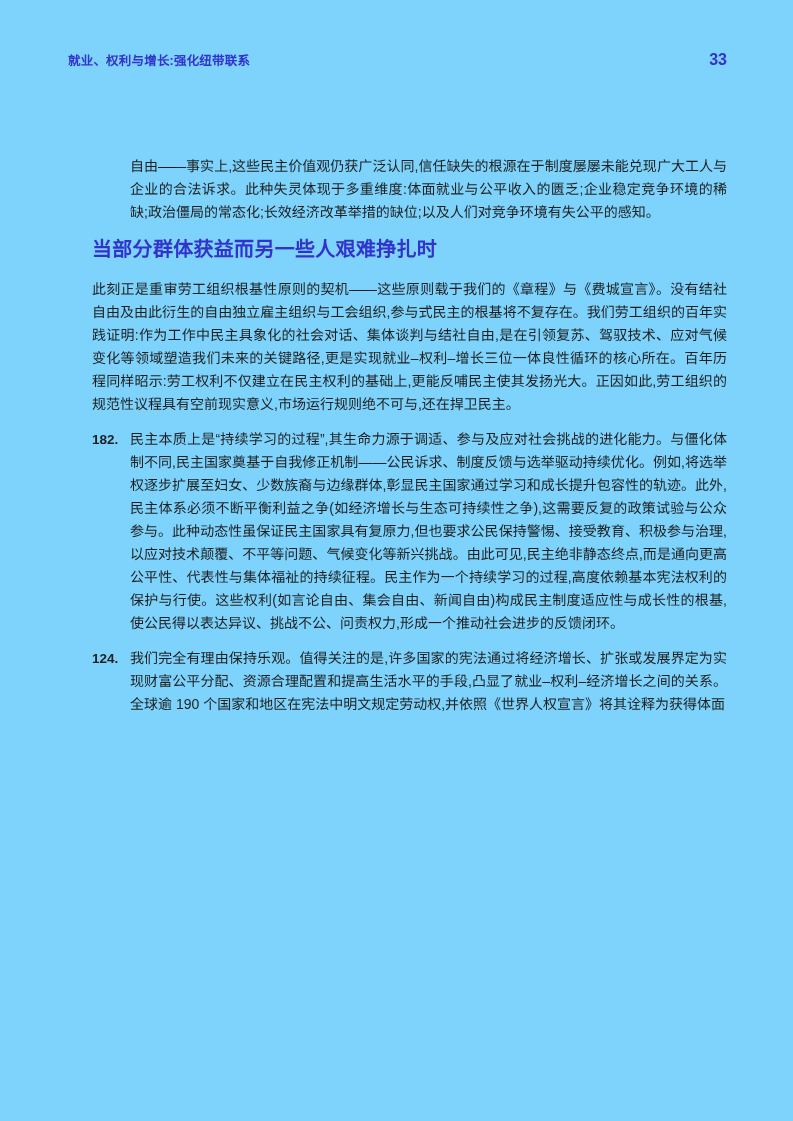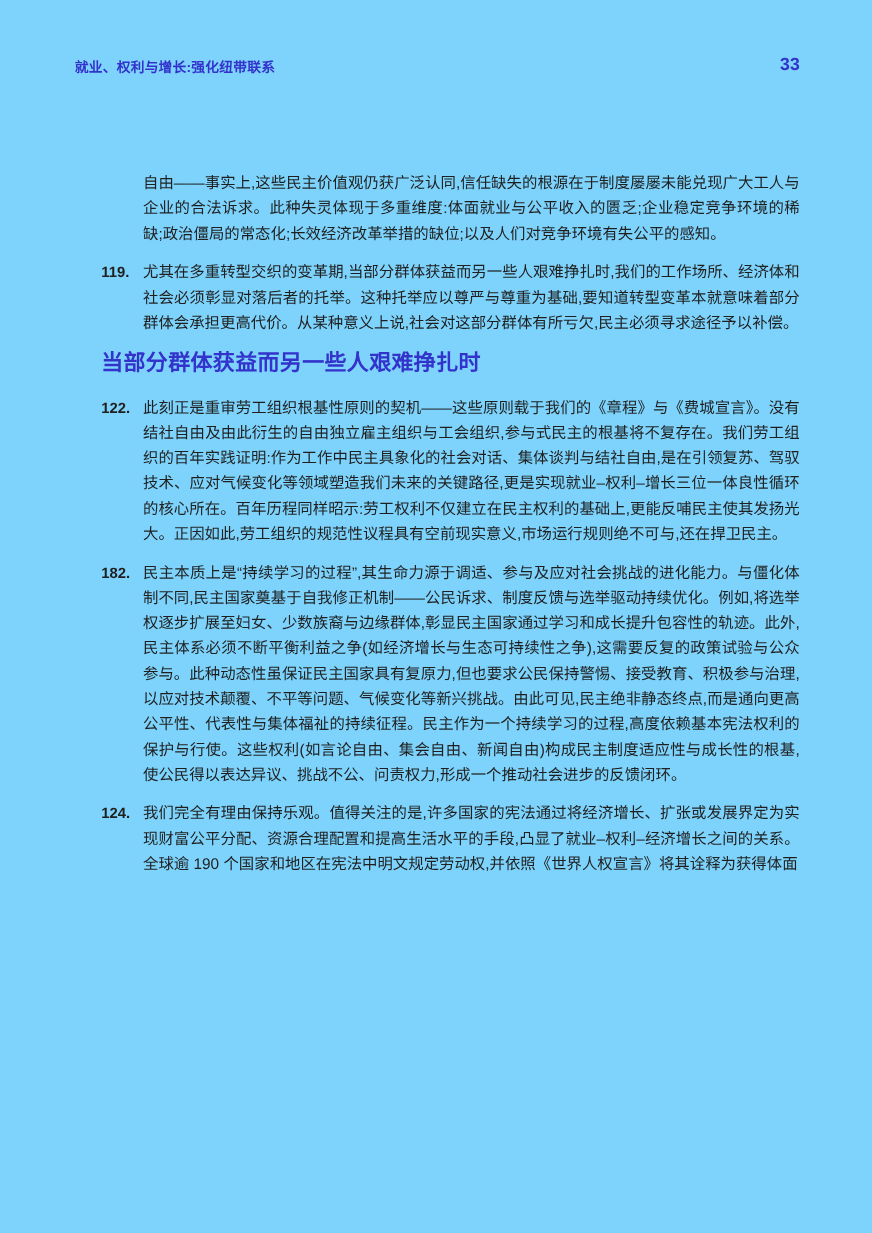--- a/index.html
+++ b/index.html
@@ -99,31 +99,26 @@
     <div class="page-number">33</div>
   </header>
 
   <main class="content">
 
     <div class="para">
       <div class="para-num"></div>
       <p class="para-text">自由——事实上,这些民主价值观仍获广泛认同,信任缺失的根源在于制度屡屡未能兑现广大工人与企业的合法诉求。此种失灵体现于多重维度:体面就业与公平收入的匮乏;企业稳定竞争环境的稀缺;政治僵局的常态化;长效经济改革举措的缺位;以及人们对竞争环境有失公平的感知。</p>
     </div>
 
-    <div class="para">
-      <div class="para-num">119.</div>
-      <p class="para-text">尤其在多重转型交织的变革期,当部分群体获益而另一些人艰难挣扎时,我们的工作场所、经济体和社会必须彰显对落后者的托举。这种托举应以尊严与尊重为基础,要知道转型变革本就意味着部分群体会承担更高代价。从某种意义上说,社会对这部分群体有所亏欠,民主必须寻求途径予以补偿。</p>
-    </div>
 
     <h2 class="section-heading">当部分群体获益而另一些人艰难挣扎时</h2>
 
 
 
     <div class="para">
-      <div class="para-num">122.</div>
       <p class="para-text">此刻正是重审劳工组织根基性原则的契机——这些原则载于我们的《章程》与《费城宣言》。没有结社自由及由此衍生的自由独立雇主组织与工会组织,参与式民主的根基将不复存在。我们劳工组织的百年实践证明:作为工作中民主具象化的社会对话、集体谈判与结社自由,是在引领复苏、驾驭技术、应对气候变化等领域塑造我们未来的关键路径,更是实现就业–权利–增长三位一体良性循环的核心所在。百年历程同样昭示:劳工权利不仅建立在民主权利的基础上,更能反哺民主使其发扬光大。正因如此,劳工组织的规范性议程具有空前现实意义,市场运行规则绝不可与,还在捍卫民主。</p>
     </div>
 
     <div class="para">
       <div class="para-num">182.</div>
       <p class="para-text">民主本质上是“持续学习的过程”,其生命力源于调适、参与及应对社会挑战的进化能力。与僵化体制不同,民主国家奠基于自我修正机制——公民诉求、制度反馈与选举驱动持续优化。例如,将选举权逐步扩展至妇女、少数族裔与边缘群体,彰显民主国家通过学习和成长提升包容性的轨迹。此外,民主体系必须不断平衡利益之争(如经济增长与生态可持续性之争),这需要反复的政策试验与公众参与。此种动态性虽保证民主国家具有复原力,但也要求公民保持警惕、接受教育、积极参与治理,以应对技术颠覆、不平等问题、气候变化等新兴挑战。由此可见,民主绝非静态终点,而是通向更高公平性、代表性与集体福祉的持续征程。民主作为一个持续学习的过程,高度依赖基本宪法权利的保护与行使。这些权利(如言论自由、集会自由、新闻自由)构成民主制度适应性与成长性的根基,使公民得以表达异议、挑战不公、问责权力,形成一个推动社会进步的反馈闭环。</p>
     </div>
 
     <div class="para">
       <div class="para-num">124.</div>

